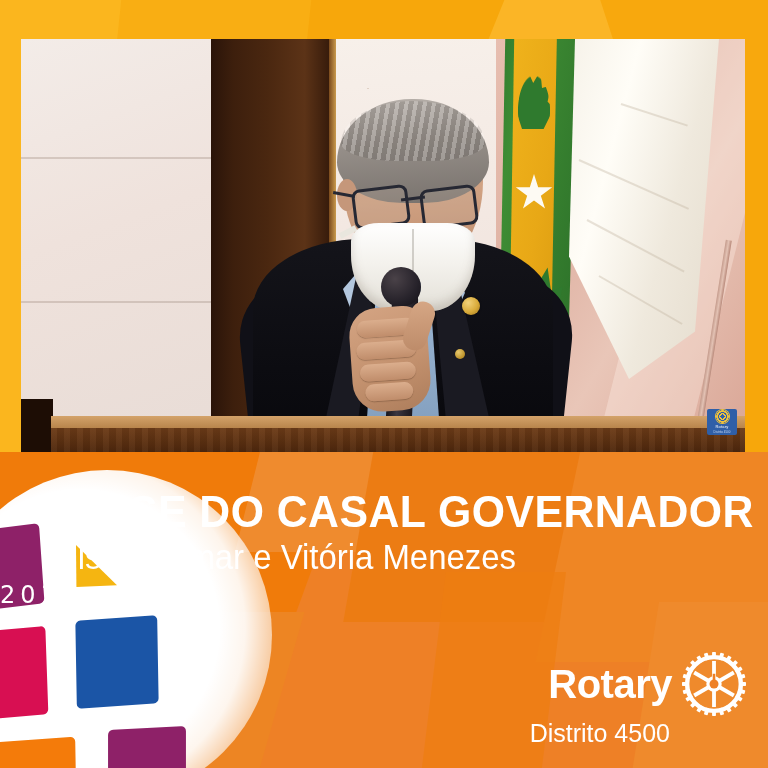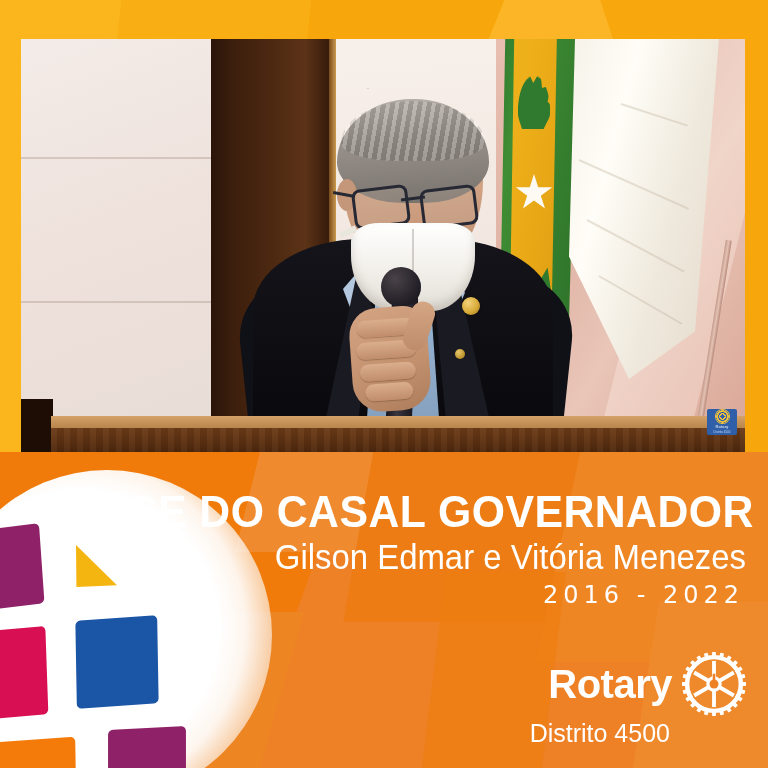--- a/index.html
+++ b/index.html
@@ -442,21 +442,21 @@
   }
   .wm-sub {
     font-size: 3px; color: #c8d8f0;
   }
 
   
   .title-block {
     position: absolute;
     left: 0; top: 488px;
     width: 746px;
-    text-align: right;
+    text-align: left;
     z-index: 6;
   }
   .main-title {
     font-family: "Liberation Sans Narrow", "Liberation Sans", sans-serif;
     font-weight: bold;
     font-size: 45px;
     line-height: 48px;
     letter-spacing: 0.5px;
     color: #ffffff;
     transform: scaleX(0.95);

